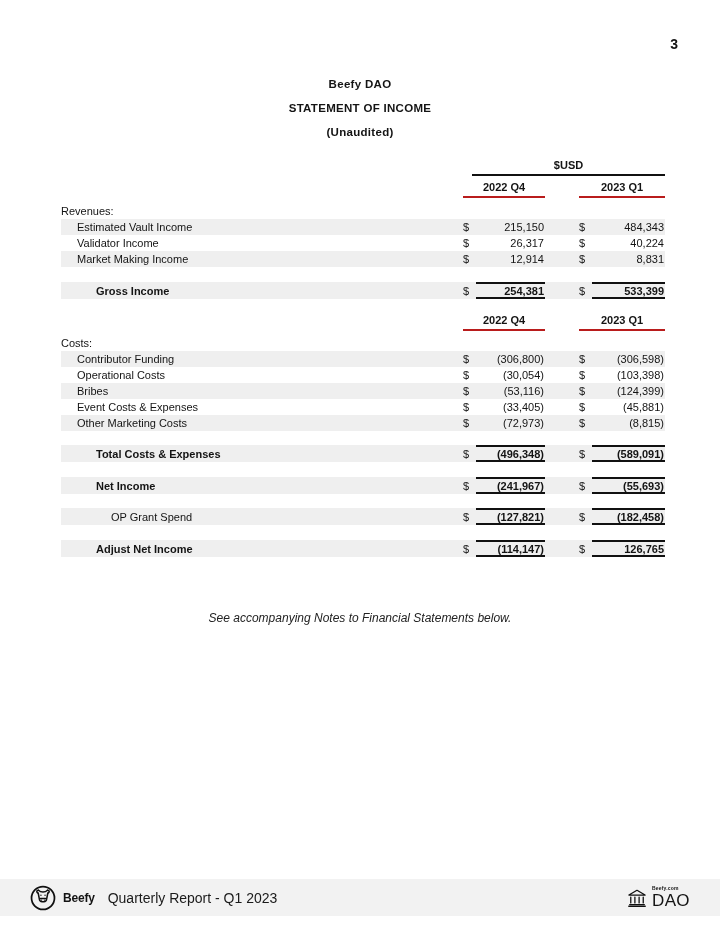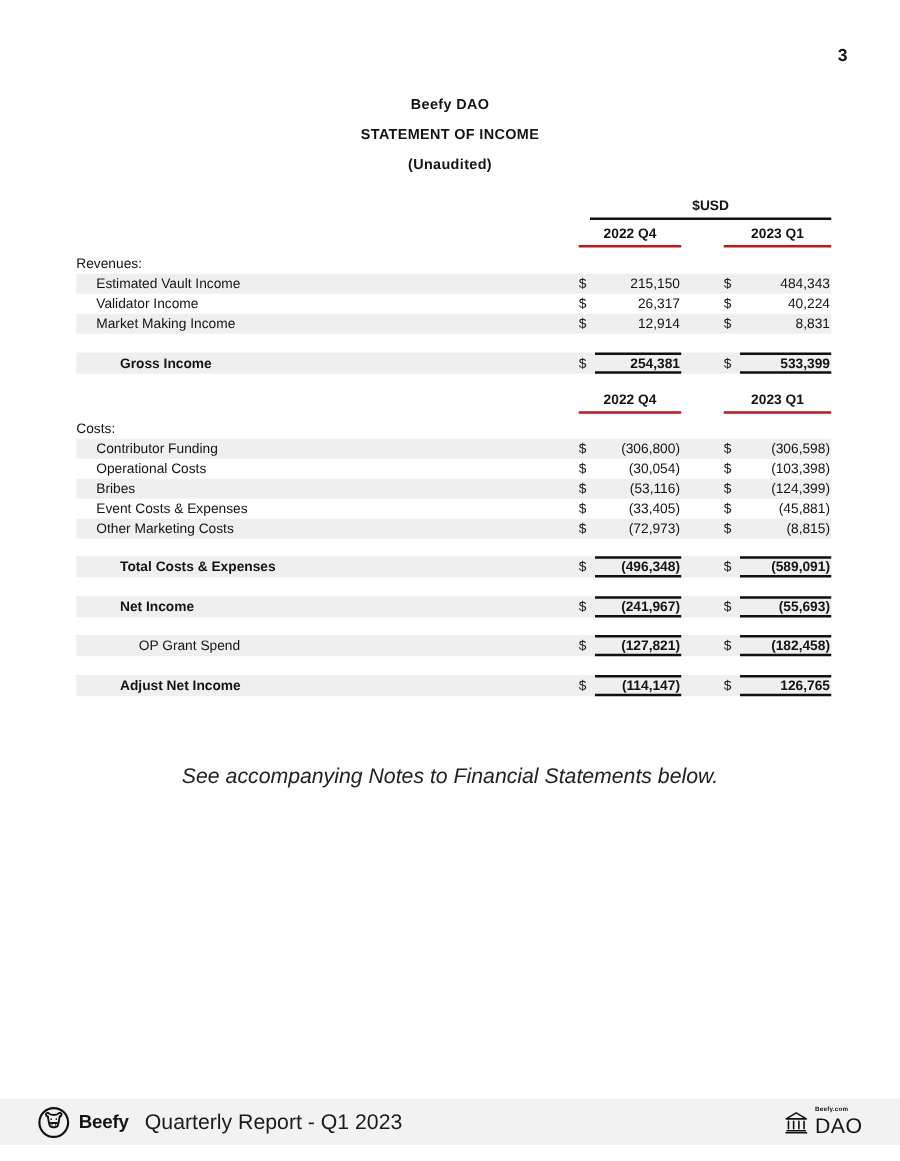--- a/index.html
+++ b/index.html
@@ -41,28 +41,28 @@
   .section-label { height:16px; display:flex; align-items:center; }
 
   .row.total { height:17px; }
   .row.total .label { font-weight:700; }
   .row.total .valw { border-top:2px solid #111; border-bottom:2px solid #111; font-weight:700; }
   .row.total.plainlabel .label { font-weight:400;margin-left:34px; }
 
   .mt4 { margin-top:4px; } .mt5 { margin-top:5px; } .mt14 { margin-top:14px; }
 
   .note { position:absolute; top:611px; left:0; width:100%; text-align:center;
-    font-style:italic; font-size:17px; color:#222; }
+    font-style:italic; font-size:12px; color:#222; }
 
   .footer-bar { position:absolute; left:0; top:879px; width:100%; height:37px;
     background:var(--footer-bar,#f2f2f2); display:flex; align-items:center; padding:0 30px; }
   .footer-left { display:flex; align-items:center; }
   .logo-wrap { width:26px; height:26px; display:flex; }
-  .brand { font-weight:700; font-size:15px; margin-left:7px; letter-spacing:-0.2px; }
-  .report-label { font-size:17px; margin-left:13px; color:#1a1a1a; }
+  .brand { font-weight:700; font-size:12px; margin-left:7px; letter-spacing:-0.2px; }
+  .report-label { font-size:14px; margin-left:13px; color:#1a1a1a; }
   .footer-right { margin-left:auto; display:flex; align-items:center; }
   .bank-wrap { width:22px; height:22px; display:flex; }
   .dao-text { margin-left:4px; line-height:1; }
   .dao-small { display:block; font-size:5px; font-weight:700; letter-spacing:.2px; }
   .dao-label { display:block; font-size:17px; letter-spacing:.4px; margin-top:1px; }
   svg { display:block; width:100%; height:100%; }
 </style>
 </head>
 <body>
 

